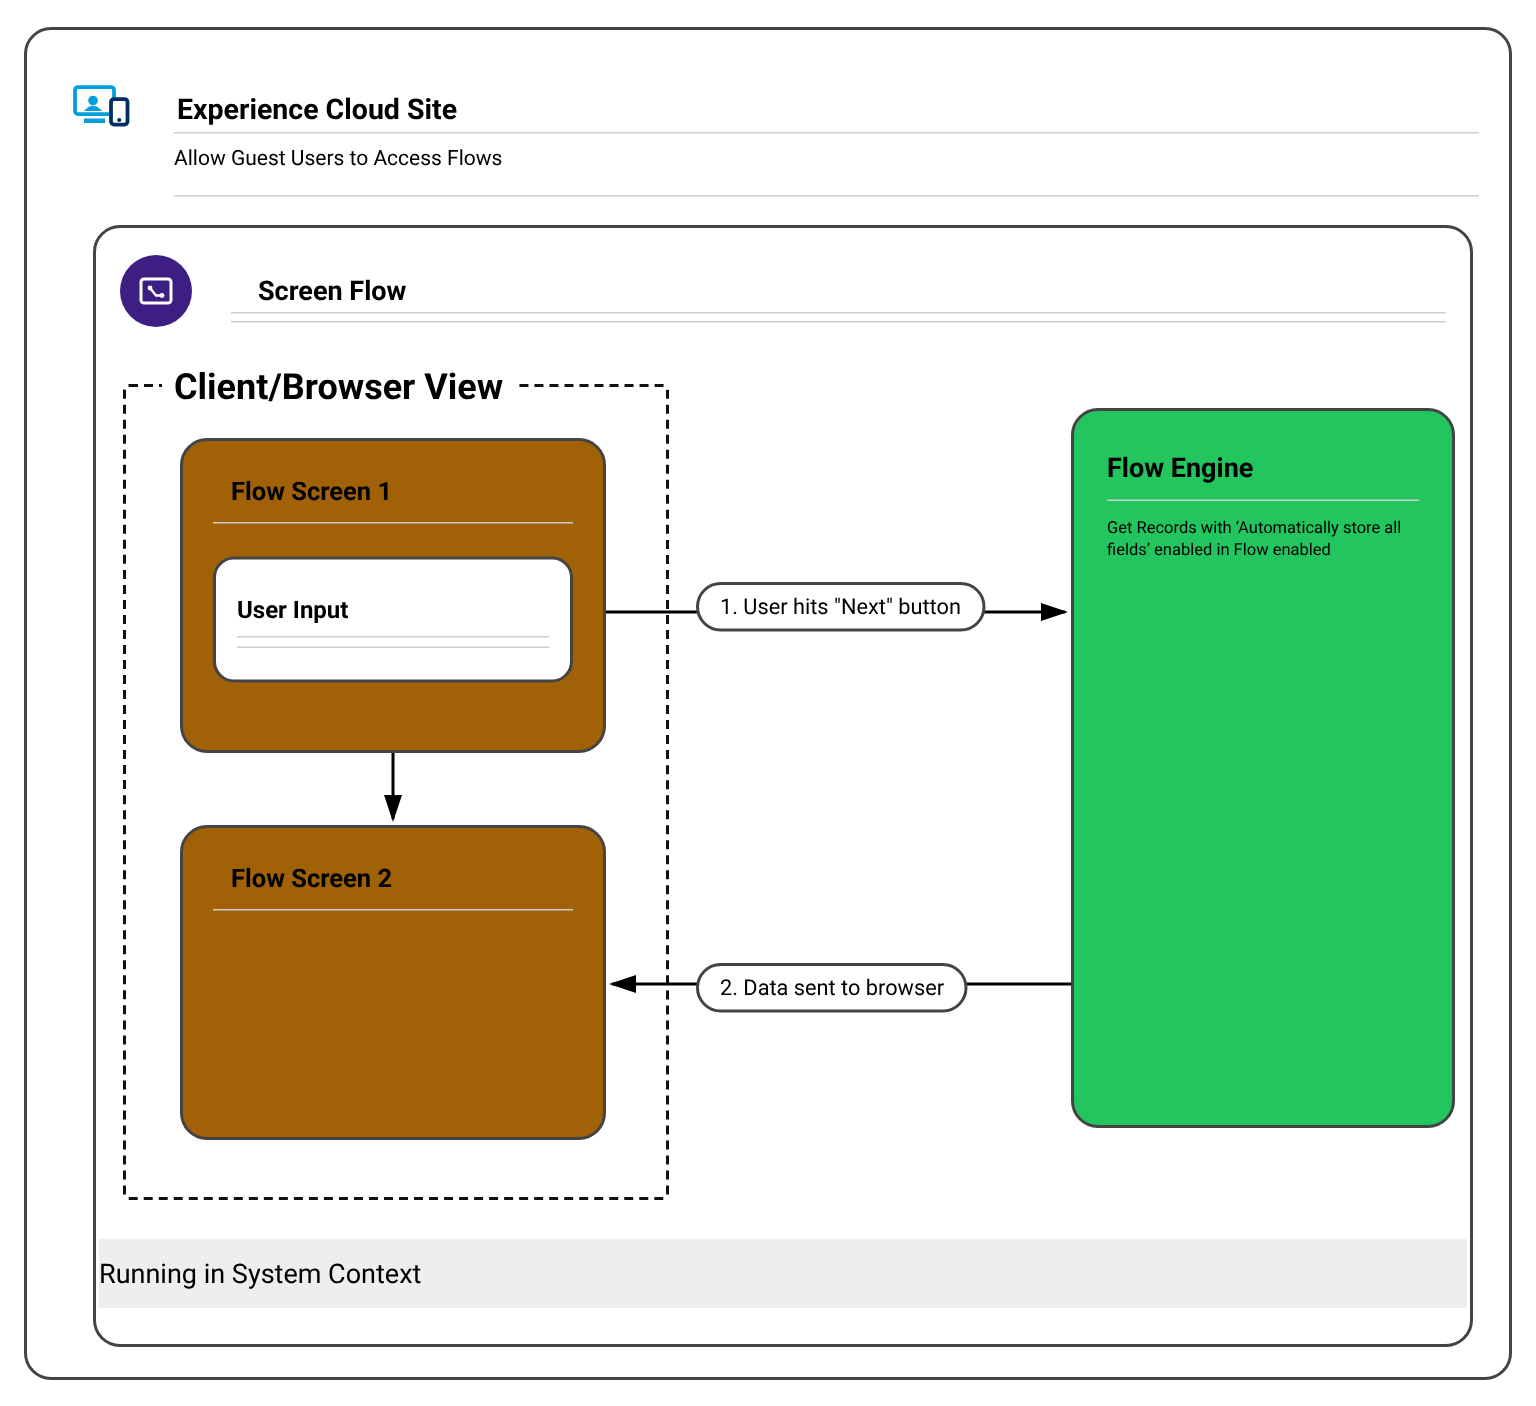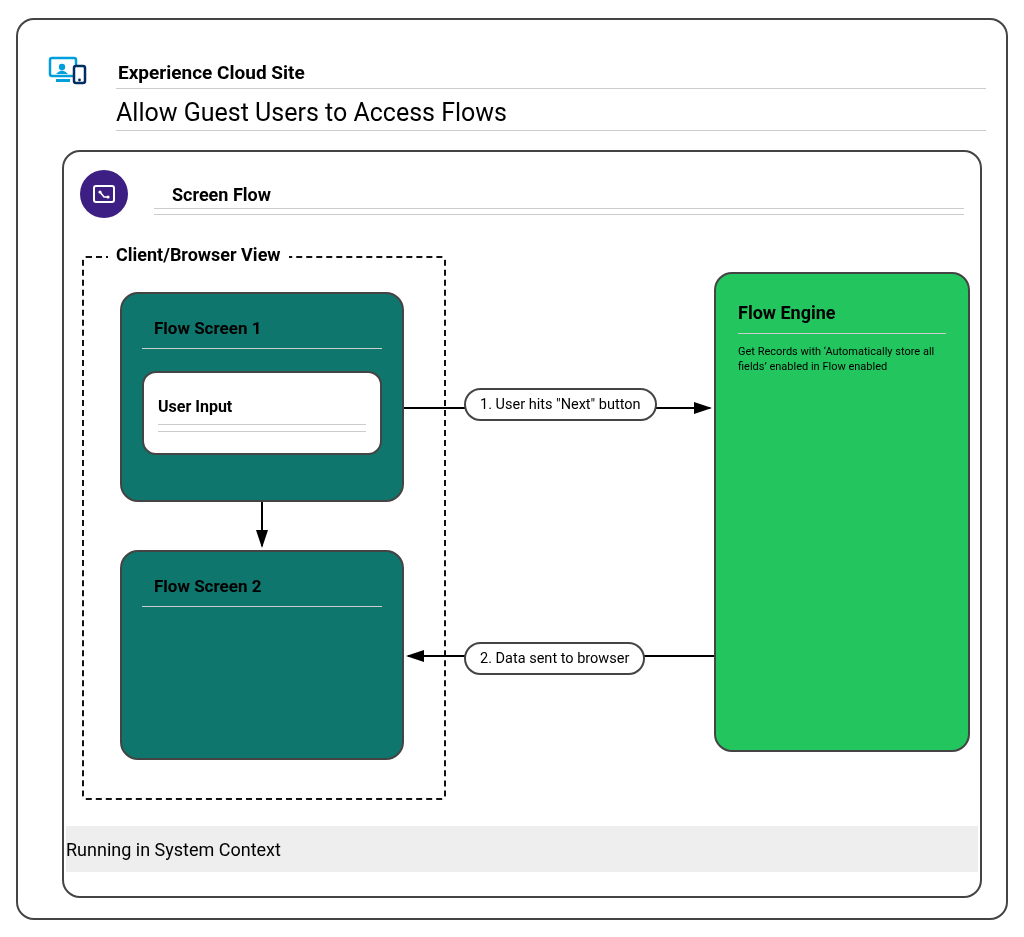--- a/index.html
+++ b/index.html
@@ -37,21 +37,21 @@
     color: #000;
   }
   .hdr-line {
     position: absolute;
     left: 98px; top: 68px;
     width: 870px; border-top: 1px solid #ccc;
   }
   .hdr-sub {
     position: absolute;
     left: 98px; top: 78px;
-    font-size: 25px; color: #000;
+    font-size: 14px; color: #000;
   }
   .hdr-line2 {
     position: absolute;
     left: 98px; top: 110px;
     width: 870px; border-top: 1px solid #ccc;
   }
 
   
   .flow-panel {
     position: absolute;
@@ -93,29 +93,29 @@
     width: 364px; height: 544px;
     border: 2px dashed #111;
     border-radius: 4px;
   }
   .dashed-legend {
     position: absolute;
     left: 44px; top: 92px;
     background: #fff;
     padding: 0 8px;
     font-weight: 700;
-    font-size: 18px;
+    font-size: 24px;
   }
 
   
   .screen-card {
     position: absolute;
     border: 2px solid #444;
     border-radius: 18px;
-    background: #0f766e;
+    background: #a16207;
   }
   .sc1 { left: 56px; top: 140px; width: 284px; height: 210px; }
   .sc2 { left: 56px; top: 398px; width: 284px; height: 210px; }
   .card-title {
     font-weight: 700; font-size: 17px;
     margin: 24px 0 0 32px;
   }
   .card-hr {
     margin: 10px 20px 0 20px;
     border: none; border-top: 1px solid #ccc;

